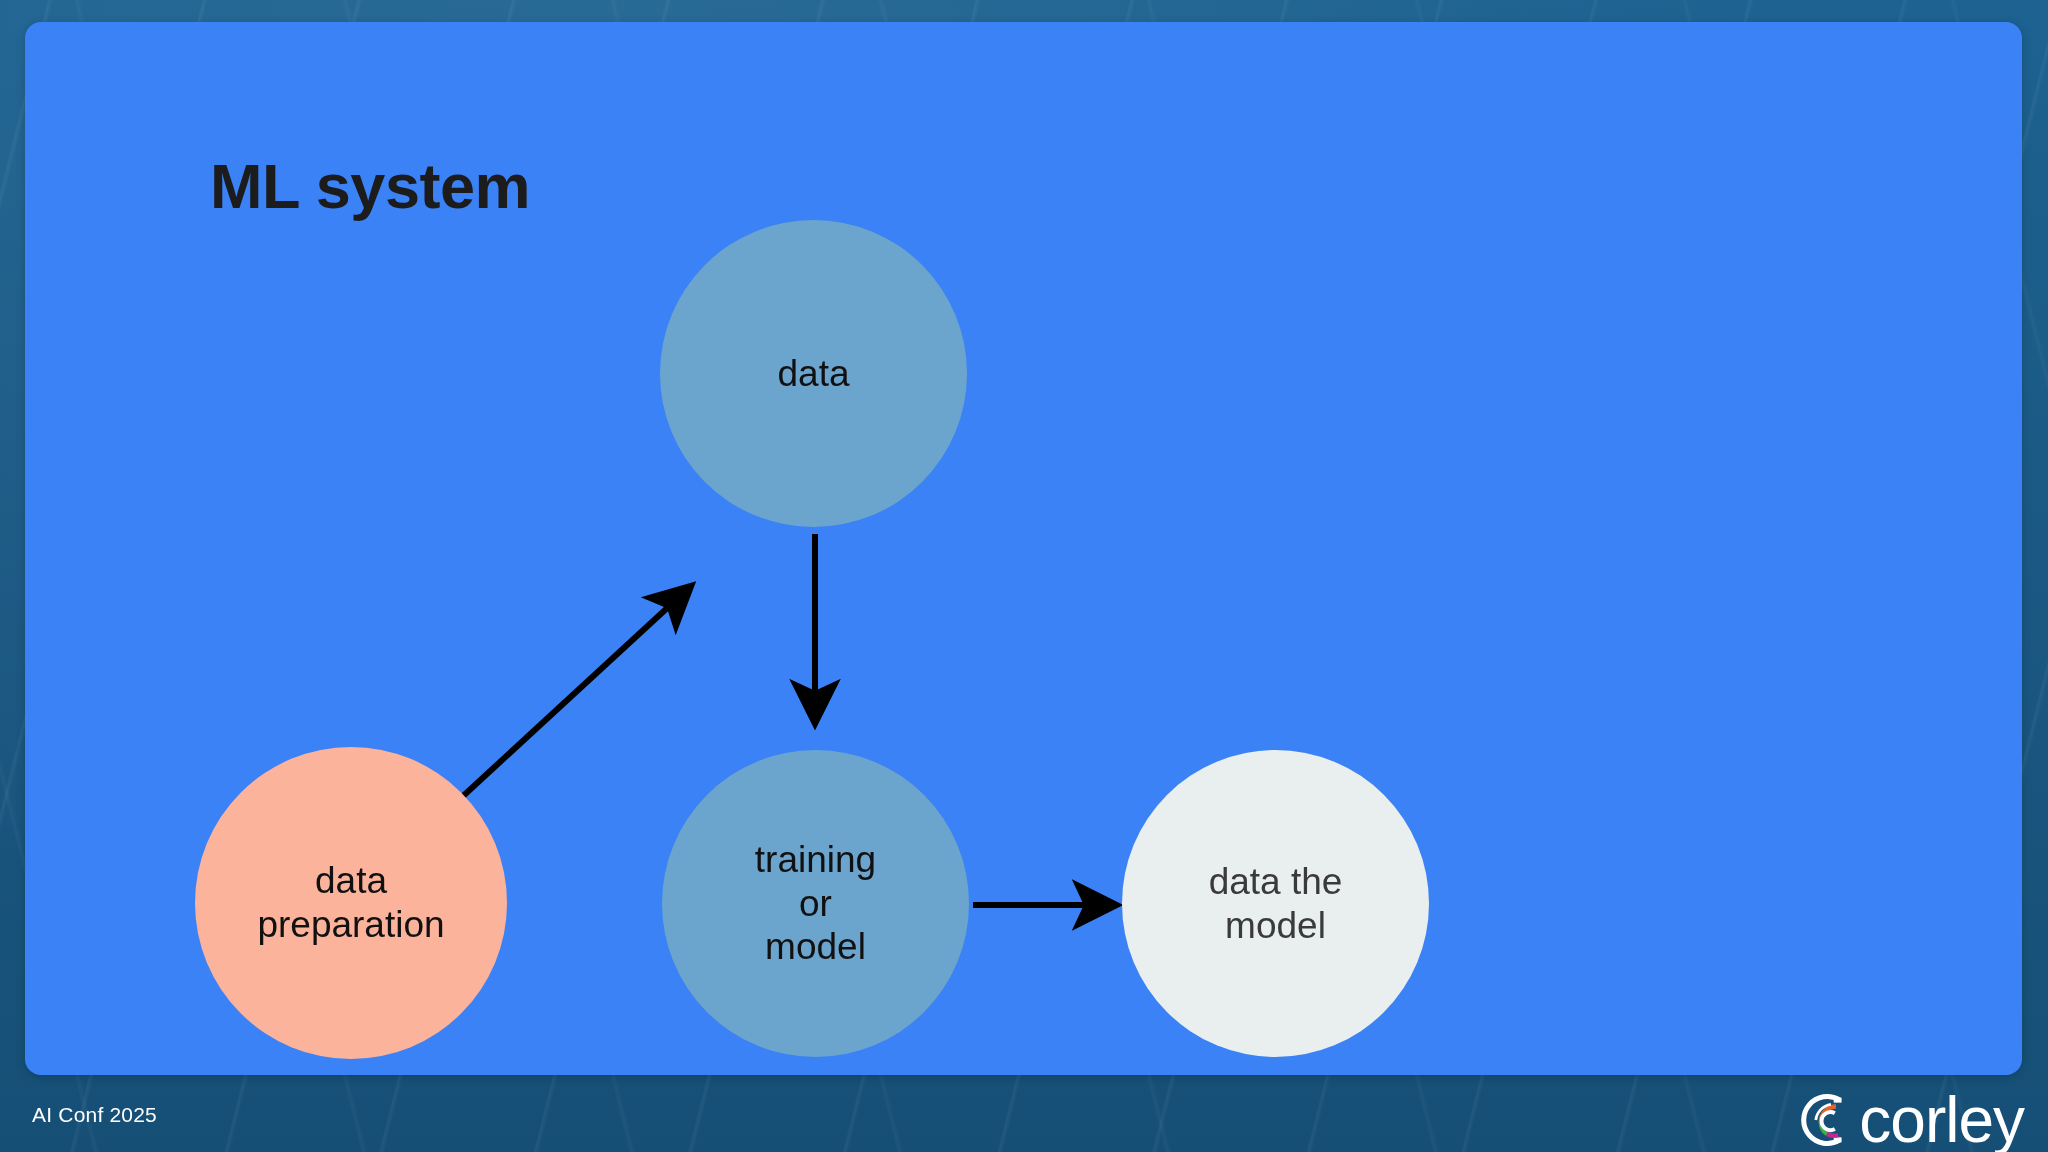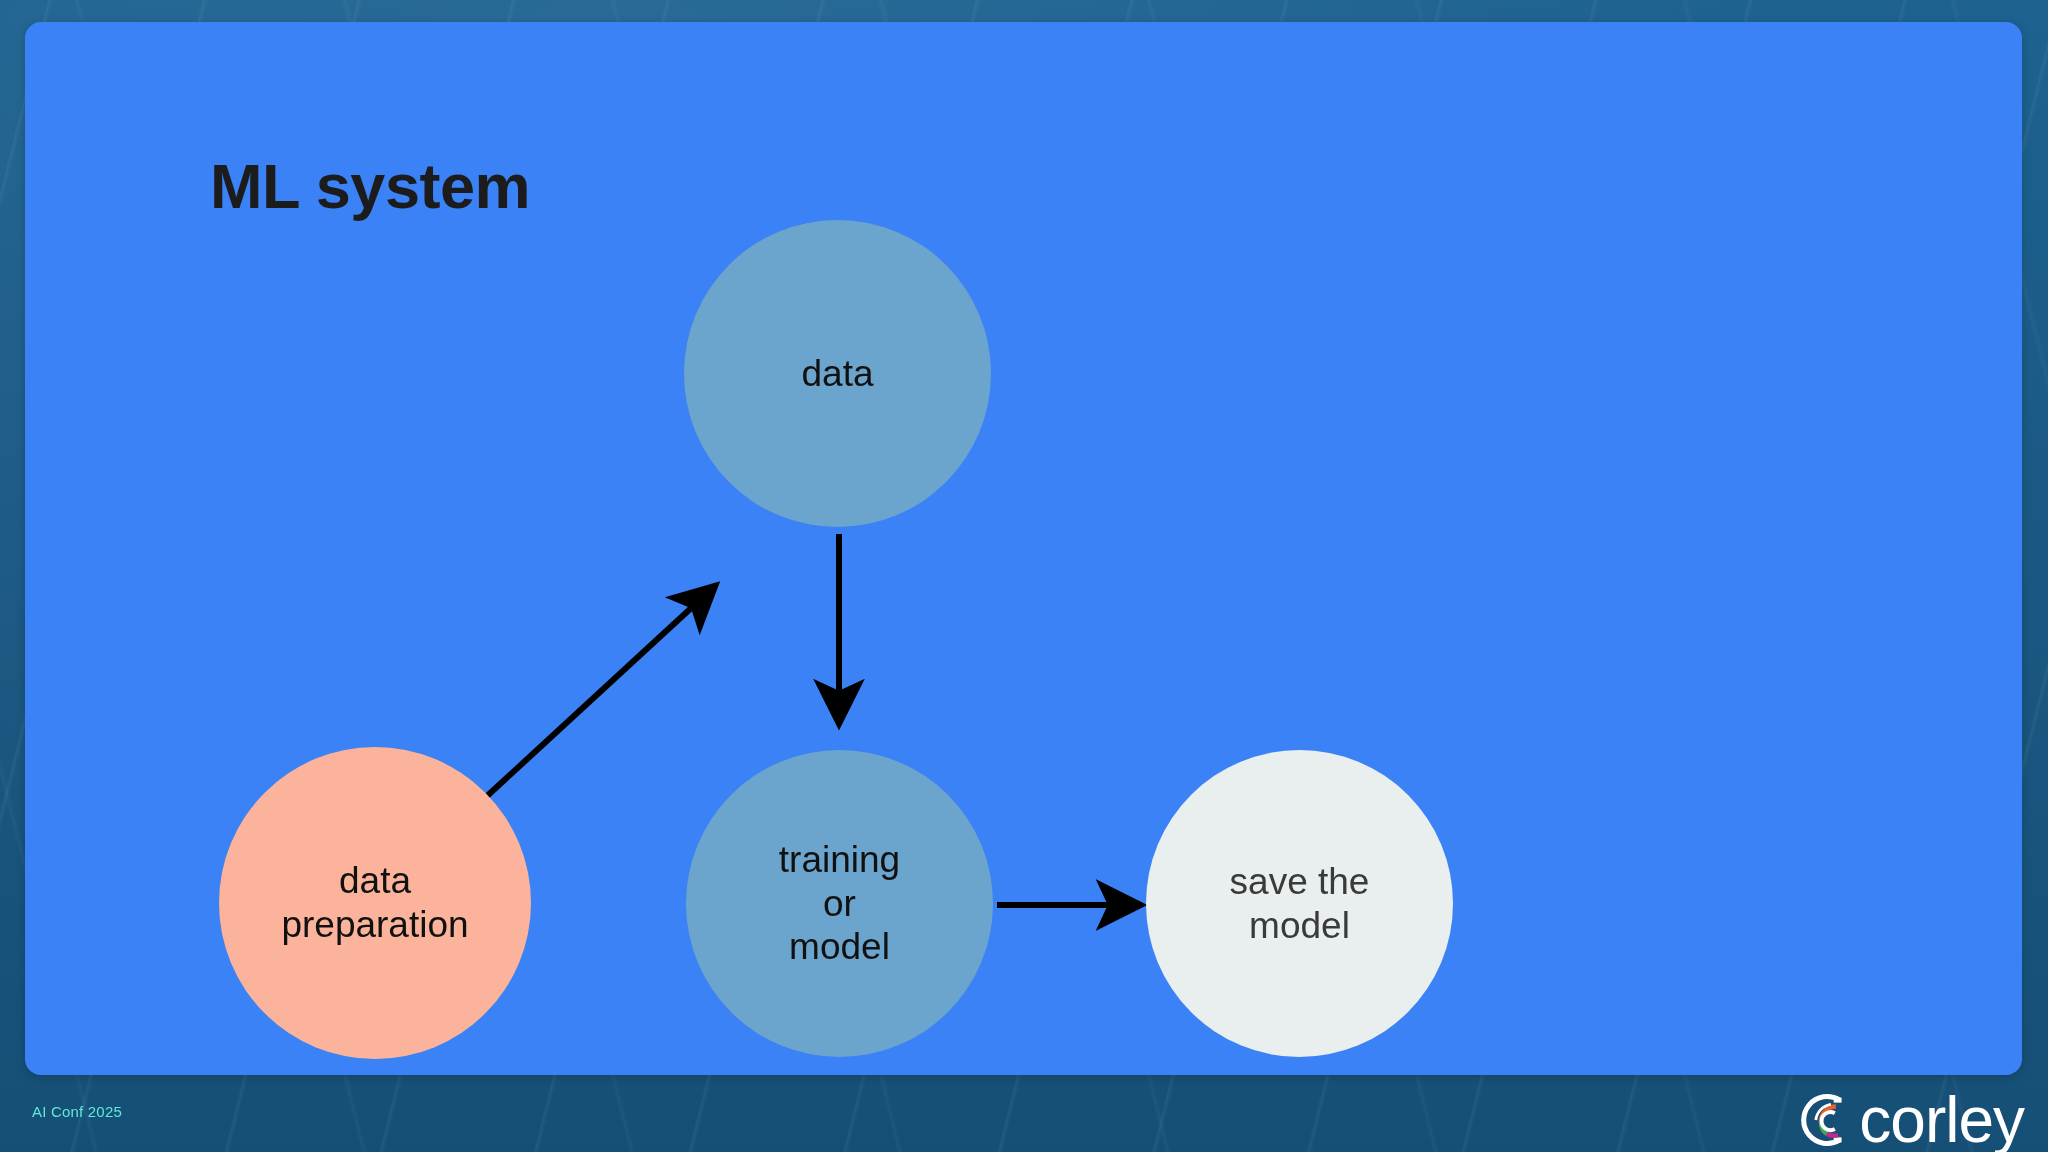--- a/index.html
+++ b/index.html
@@ -58,21 +58,20 @@
     letter-spacing: -0.5px;
     white-space: nowrap;
   }
   
   .diagram {
     position: absolute;
     left: 0;
     top: 0;
     width: 1997px;
     height: 1053px;
-    margin-left: 24px;
   }
   .node {
     position: absolute;
     display: flex;
     align-items: center;
     justify-content: center;
     border-radius: 50%;
     text-align: center;
     line-height: 1.18;
     font-size: 37px;
@@ -106,22 +105,22 @@
     position: absolute;
     left: 0; top: 0;
     width: 1997px; height: 1053px;
     pointer-events: none;
   }
   
   .footer-label {
     position: absolute;
     left: 32px;
     top: 1103px;
-    font-size: 15px;
-    color: #5eead4;
+    font-size: 21px;
+    color: #ffffff;
     letter-spacing: 0.2px;
   }
   .brand {
     position: absolute;
     right: 24px;
     top: 1088px;
     display: flex;
     align-items: center;
     gap: 4px;
   }
@@ -166,21 +165,21 @@
 
       <div class="node node-data">data</div>
 
       <div class="node node-prep">data
 preparation</div>
 
       <div class="node node-train">training
 or
 model</div>
 
-      <div class="node node-save">save the
+      <div class="node node-save">data the
 model</div>
 
     </div>
   </div>
 
   <div class="footer-label">AI Conf 2025</div>
 
   <div class="brand">
     <svg class="brand-mark" viewBox="0 0 100 100" xmlns="http://www.w3.org/2000/svg">
 

